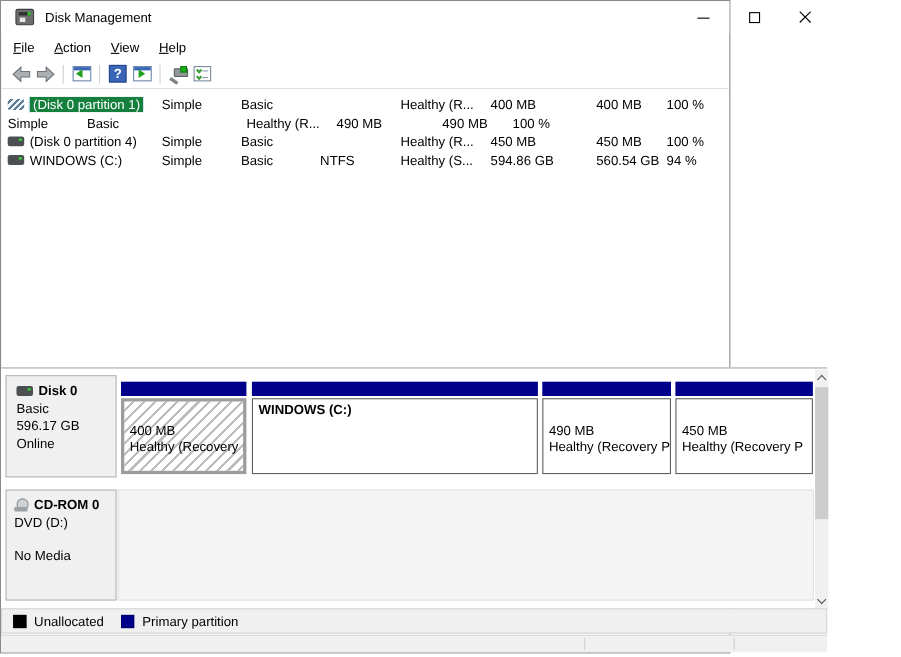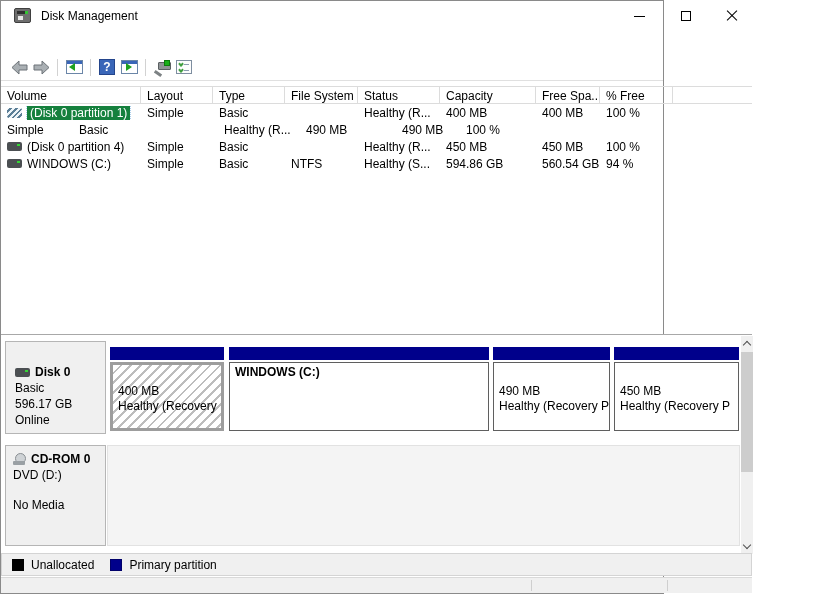--- a/index.html
+++ b/index.html
@@ -67,21 +67,21 @@
   .vol-cell { display: flex; align-items: center; padding-left: 6px !important; }
   .vol-ico-disk { width: 15px; height: 9px; background: #4b4f52; border-radius: 2px; margin-right: 5px; position: relative; flex: none; }
   .vol-ico-disk::after { content: ""; position: absolute; right: 2px; top: 2px; width: 3px; height: 2px; background: #35d435; }
   .vol-ico-hatch { width: 15px; height: 10px; margin-right: 5px; flex: none;
       background: repeating-linear-gradient(135deg, #eef4f8 0 2px, #5b7e96 2px 4px); border-radius: 2px; }
   .sel-label { background: #15803d; color: #fff; padding: 0 3px; outline: 1px dotted #a9cdea; }
 
   
   .graph-pane { position: absolute; left: 0; top: 333px; width: 751px; height: 219px; border-top: 1px solid #a8a8a8; background: #fff; }
   .disk-label { position: absolute; left: 4px; top: 6px; width: 101px; height: 93px;
-                background: #f0f0f0; border: 1px solid #b5b5b5; padding: 22px 0 0 9px; line-height: 16px; }
+                background: #f0f0f0; border: 1px solid #b5b5b5; padding: 5px 0 0 9px; line-height: 16px; }
   .dl-name { font-weight: bold; display: flex; align-items: center; }
   .hd-icon { width: 15px; height: 9px; background: #4b4f52; border-radius: 2px; margin-right: 5px; position: relative; flex: none; }
   .hd-icon::after { content: ""; position: absolute; right: 2px; top: 2px; width: 3px; height: 2px; background: #35d435; }
   .cd-icon { width: 14px; height: 12px; margin-right: 4px; position: relative; flex: none; }
   .cd-icon::before { content: ""; position: absolute; left: 2px; top: 0; width: 9px; height: 9px; border-radius: 50%; background: #cfd3d6; border: 1px solid #8a8f93; }
   .cd-icon::after { content: ""; position: absolute; left: 0; bottom: 0; width: 12px; height: 4px; background: #9aa0a4; border-radius: 1px; }
 
   .partition { position: absolute; top: 12px; height: 84px; }
   .pband { height: 13px; background: #00008b; }
   .pbox { margin-top: 2px; height: 69px; background: #fff; border: 1px solid #5f5f5f;
@@ -138,20 +138,26 @@
         <span class="glyph-min"></span>
       </span>
     <span class="win-btn btn-max">
         <span class="glyph-max"></span>
       </span>
     <span class="win-btn btn-close">
         <span class="glyph-close"></span>
       </span>
   </div>
 
+  <div class="menubar">
+    <span class="menu-item">File</span>
+    <span class="menu-item">Action</span>
+    <span class="menu-item">View</span>
+    <span class="menu-item">Help</span>
+  </div>
 
   <div class="toolbar">
     <span class="tb-btn">
       <svg class="nav-svg" width="17" height="15" viewBox="0 0 17 15">
         <path d="M8 1 L1 7.5 L8 14 L8 10 L16 10 L16 5 L8 5 Z" fill="#aab0b4" stroke="#6d7378" stroke-width="1"></path>
       </svg>
     </span>
     <span class="tb-btn">
       <svg class="nav-svg" width="17" height="15" viewBox="0 0 17 15">
         <path d="M9 1 L16 7.5 L9 14 L9 10 L1 10 L1 5 L9 5 Z" fill="#aab0b4" stroke="#6d7378" stroke-width="1"></path>
@@ -184,31 +190,20 @@
       <span class="list-ico">
           <i></i>
           <i></i>
           <b></b>
           <b></b>
         </span>
     </span>
   </div>
 
   <div class="volume-list">
-    <div class="vl-header">
-      <span class="col c-vol">Volume</span>
-      <span class="col c-lay">Layout</span>
-      <span class="col c-typ">Type</span>
-      <span class="col c-fs">File System</span>
-      <span class="col c-sta">Status</span>
-      <span class="col c-cap">Capacity</span>
-      <span class="col c-fre">Free Spa...</span>
-      <span class="col c-pct">% Free</span>
-      <span class="col filler"></span>
-    </div>
 
     <div class="vl-row">
       <span class="cell c-vol vol-cell">
         <span class="vol-ico-hatch"></span>
         <span class="sel-label">(Disk 0 partition 1)</span>
       </span>
       <span class="cell c-lay">Simple</span>
       <span class="cell c-typ">Basic</span>
       <span class="cell c-fs"></span>
       <span class="cell c-sta">Healthy (R...</span>

